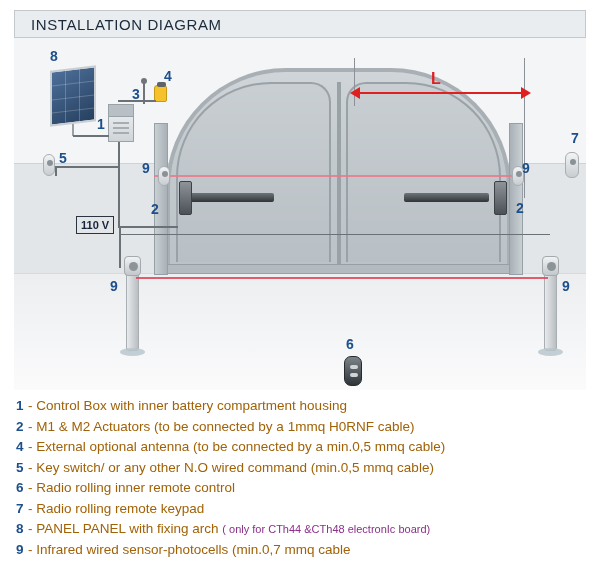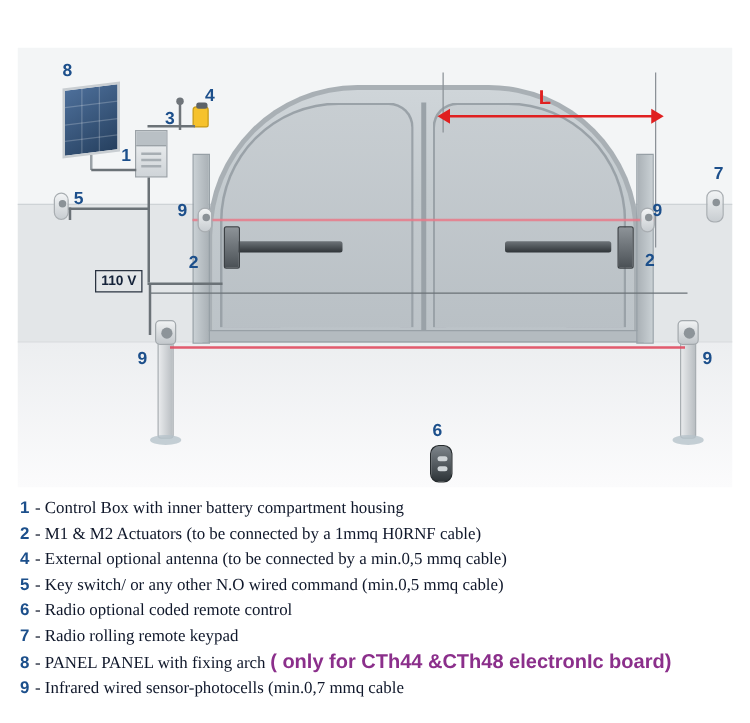--- a/index.html
+++ b/index.html
@@ -142,28 +142,31 @@
   }
 
   
   .legend{
     position:absolute;left:16px;top:398px;width:572px;
     font-size:13.5px;color:#16212f;
     font-family:"Liberation Sans", sans-serif;
   }
   .legend .row{height:20.5px;white-space:nowrap;}
   .legend .num{color:#1c4f8b;font-weight:bold;display:inline-block;width:12px;}
-  .legend .txt{color:#0f172a;font-family:Liberation Serif, serif;}
-  .legend .note{color:#8b2f8b;font-size:16px;font-weight:bold;}
+  .legend .txt{color:#a16207;}
+  .legend .note{color:#8b2f8b;font-size:11px;font-weight:normal;}
 </style>
 </head>
 <body>
 
 <div id="root">
 
+  <div class="header">
+    <div class="title">INSTALLATION DIAGRAM</div>
+  </div>
 
   <div class="scene">
     <div class="sky"></div>
     <div class="groundband"></div>
     <div class="ground"></div>
     <div class="horizon"></div>
     <div class="horizon2"></div>
 
     <div class="gate-wrap">
       <div class="gate-arch"></div>
@@ -278,21 +281,21 @@
     <div class="row">
       <span class="num">2</span><span class="txt">- M1 &amp; M2 Actuators (to be connected by a 1mmq H0RNF cable)</span>
     </div>
     <div class="row">
       <span class="num">4</span><span class="txt">- External optional antenna (to be connected by a min.0,5 mmq cable)</span>
     </div>
     <div class="row">
       <span class="num">5</span><span class="txt">- Key switch/ or any other N.O wired command (min.0,5 mmq cable)</span>
     </div>
     <div class="row">
-      <span class="num">6</span><span class="txt">-  Radio optional coded remote control</span>
+      <span class="num">6</span><span class="txt">-  Radio rolling inner remote control</span>
     </div>
     <div class="row">
       <span class="num">7</span><span class="txt">-  Radio rolling remote keypad</span>
     </div>
     <div class="row">
       <span class="num">8</span><span class="txt">- PANEL PANEL with fixing arch</span>
       <span class="note">( only for CTh44 &amp;CTh48 electronIc board)</span>
     </div>
     <div class="row">
       <span class="num">9</span><span class="txt">- Infrared wired sensor-photocells (min.0,7 mmq cable</span>

